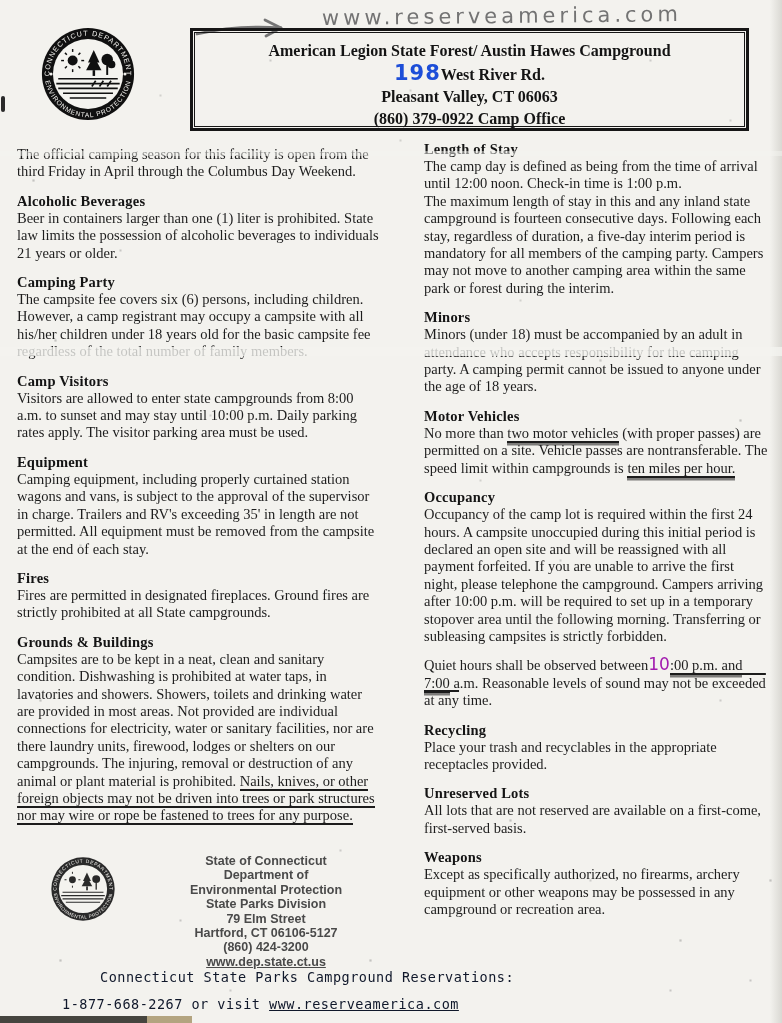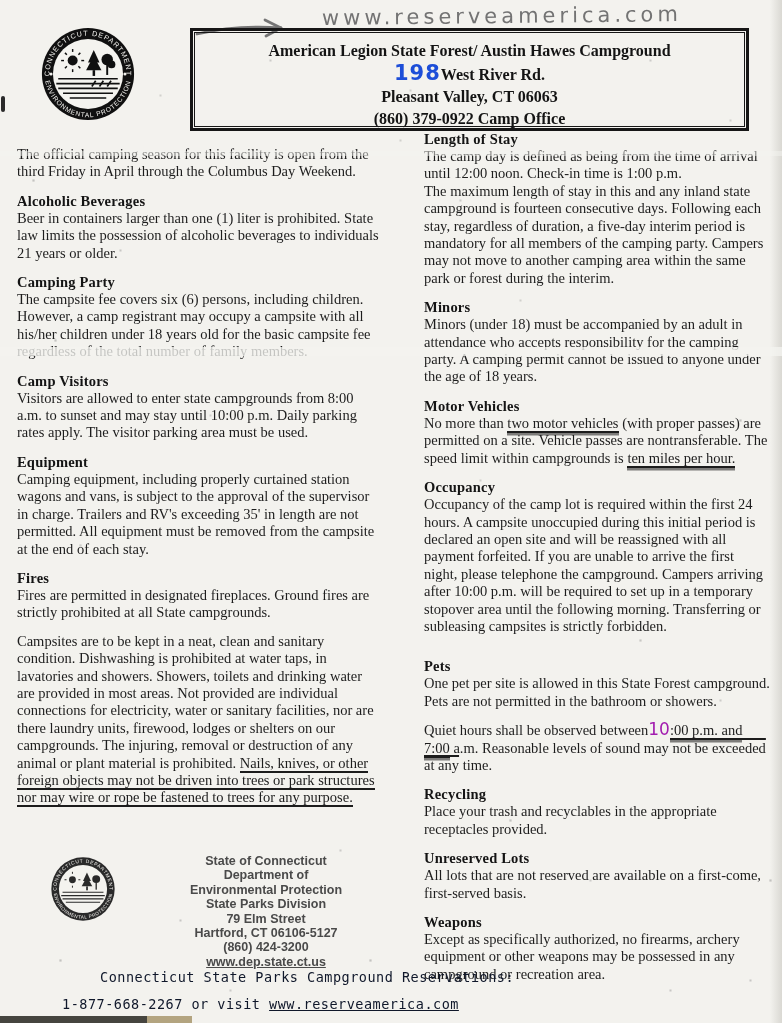--- a/index.html
+++ b/index.html
@@ -174,50 +174,47 @@
       <h3>Equipment</h3>
       <p>Camping equipment, including properly curtained station wagons and vans, is subject to the approval of the supervisor in charge. Trailers and RV's exceeding 35' in length are not permitted. All equipment must be removed from the campsite at the end of each stay.</p>
     </div>
 
     <div class="sec">
       <h3>Fires</h3>
       <p>Fires are permitted in designated fireplaces. Ground fires are strictly prohibited at all State campgrounds.</p>
     </div>
 
     <div class="sec">
+      <h3>Grounds &amp; Buildings</h3>
       <p><span>Campsites are to be kept in a neat, clean and sanitary condition. Dishwashing is prohibited at water taps, in lavatories and showers. Showers, toilets and drinking water are provided in most areas. Not provided are individual connections for electricity, water or sanitary facilities, nor are there laundry units, firewood, lodges or shelters on our campgrounds. The injuring, removal or destruction of any animal or plant material is prohibited. </span><span class="u-hand">Nails, knives, or other foreign objects may not be driven into trees or park structures nor may wire or rope be fastened to trees for any purpose.</span></p>
     </div>
   </div>
 
   <div class="col col-right">
-    <div class="sec" style="margin-top:0">
+    <div class="sec" style="margin-top:10px">
       <h3>Length of Stay</h3>
       <p>The camp day is defined as being from the time of arrival until 12:00 noon. Check-in time is 1:00 p.m.</p>
       <p>The maximum length of stay in this and any inland state campground is fourteen consecutive days. Following each stay, regardless of duration, a five-day interim period is mandatory for all members of the camping party. Campers may not move to another camping area within the same park or forest during the interim.</p>
     </div>
 
     <div class="sec">
       <h3>Minors</h3>
       <p>Minors (under 18) must be accompanied by an adult in attendance who accepts responsibility for the camping party. A camping permit cannot be issued to anyone under the age of 18 years.</p>
     </div>
 
     <div class="sec">
       <h3>Motor Vehicles</h3>
       <p><span>No more than </span><span class="u-hand2">two motor vehicles</span><span> (with proper passes) are permitted on a site. Vehicle passes are nontransferable. The speed limit within campgrounds is </span><span class="u-hand2">ten miles per hour.</span></p>
     </div>
 
     <div class="sec">
       <h3>Occupancy</h3>
       <p>Occupancy of the camp lot is required within the first 24 hours. A campsite unoccupied during this initial period is declared an open site and will be reassigned with all payment forfeited. If you are unable to arrive the first night, please telephone the campground. Campers arriving after 10:00 p.m. will be required to set up in a temporary stopover area until the following morning. Transferring or subleasing campsites is strictly forbidden.</p>
     </div>
 
-    <div class="sec mt-lg">
-      <h3>Pets</h3>
-      <p>One pet per site is allowed in this State Forest campground. Pets are not permitted in the bathroom or showers.</p>
-    </div>
 
     <div class="sec">
       <p><span>Quiet hours shall be observed between</span><span class="hand-num-inline">10</span><span class="u-hand2">:00 p.m. and 7:00</span><span> a.m. Reasonable levels of sound may </span><span class="o-hand">not be exceeded at any</span><span> time.</span></p>
     </div>
 
     <div class="sec">
       <h3>Recycling</h3>
       <p>Place your trash and recyclables in the appropriate receptacles provided.</p>
     </div>
 

